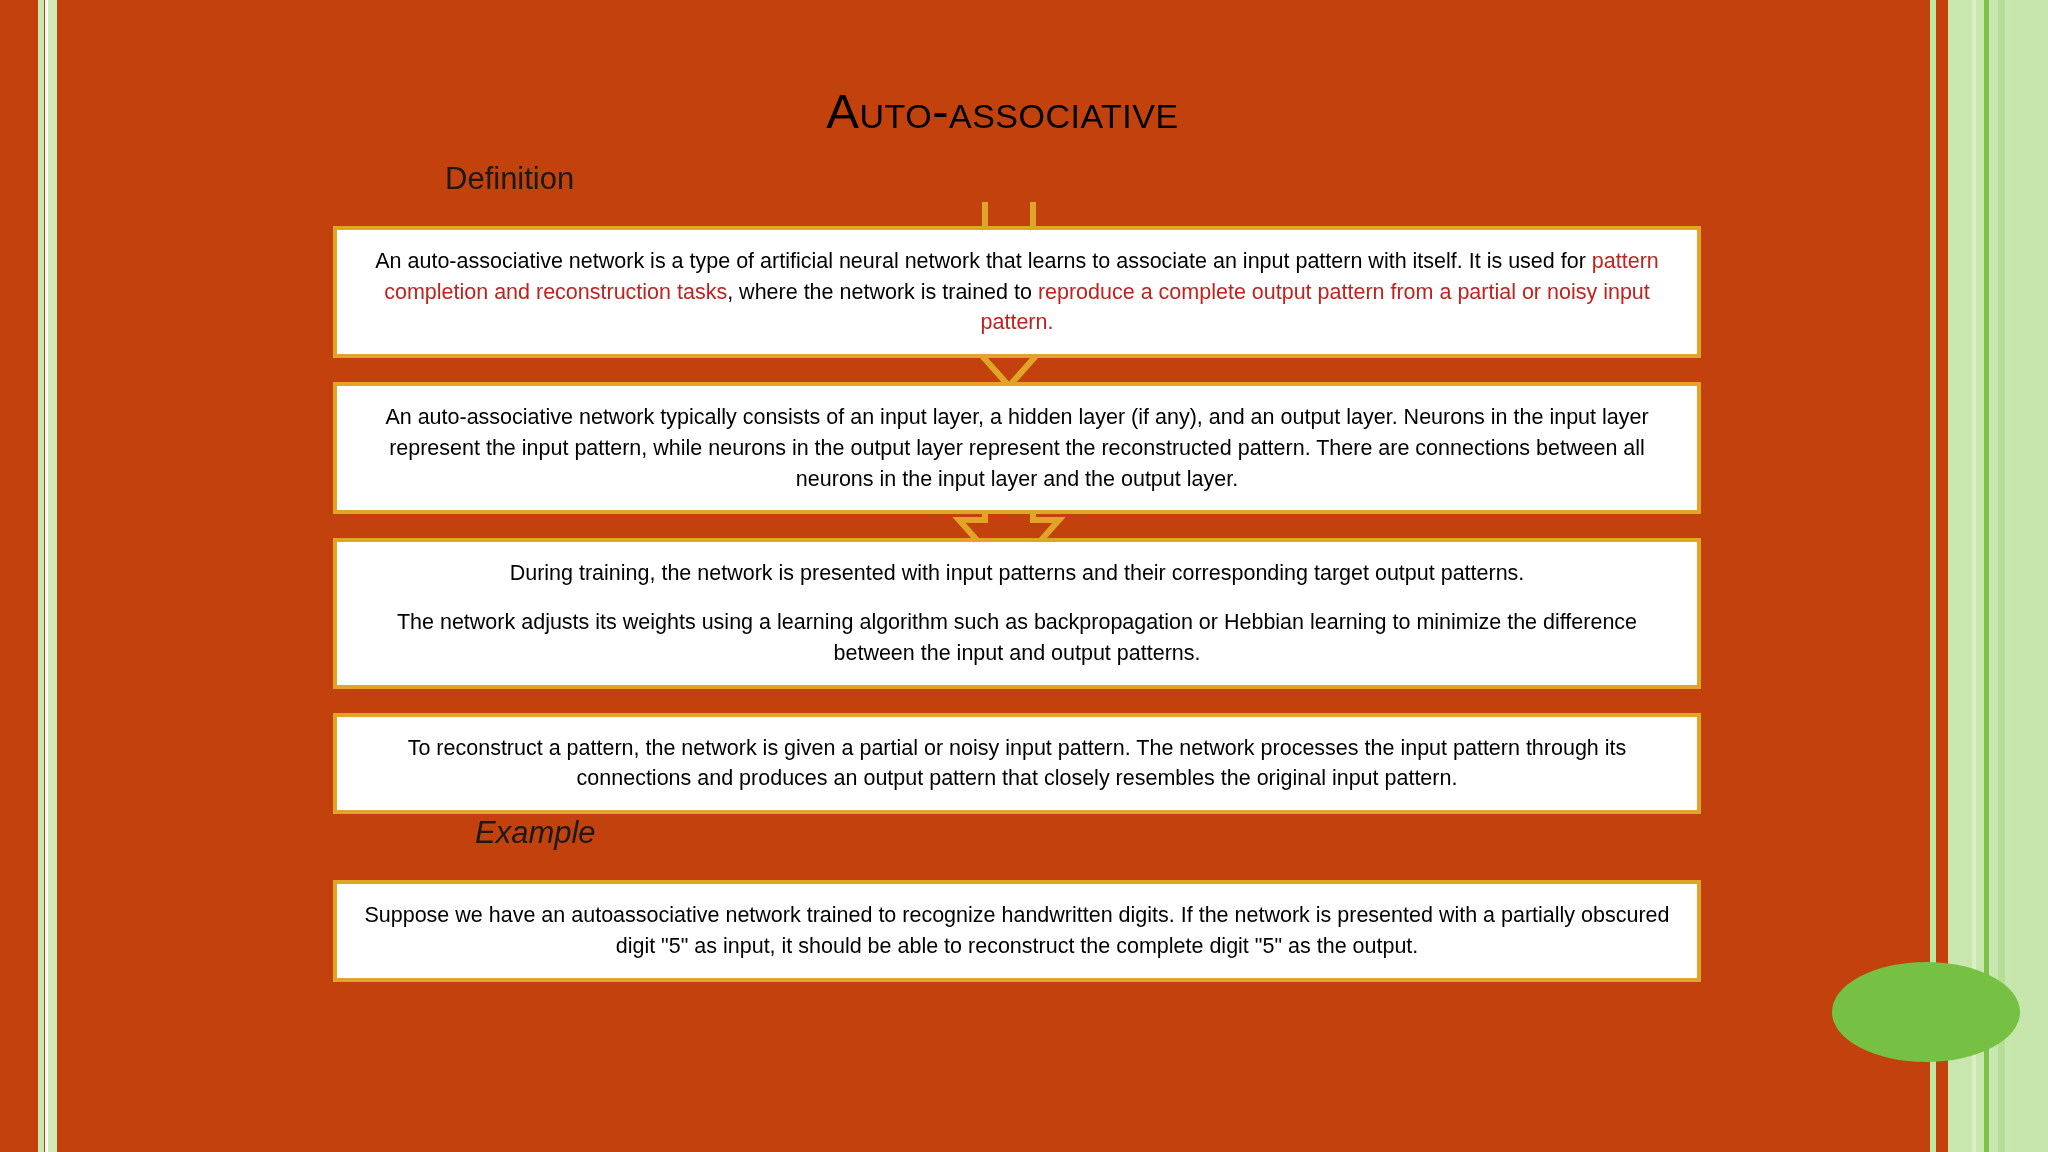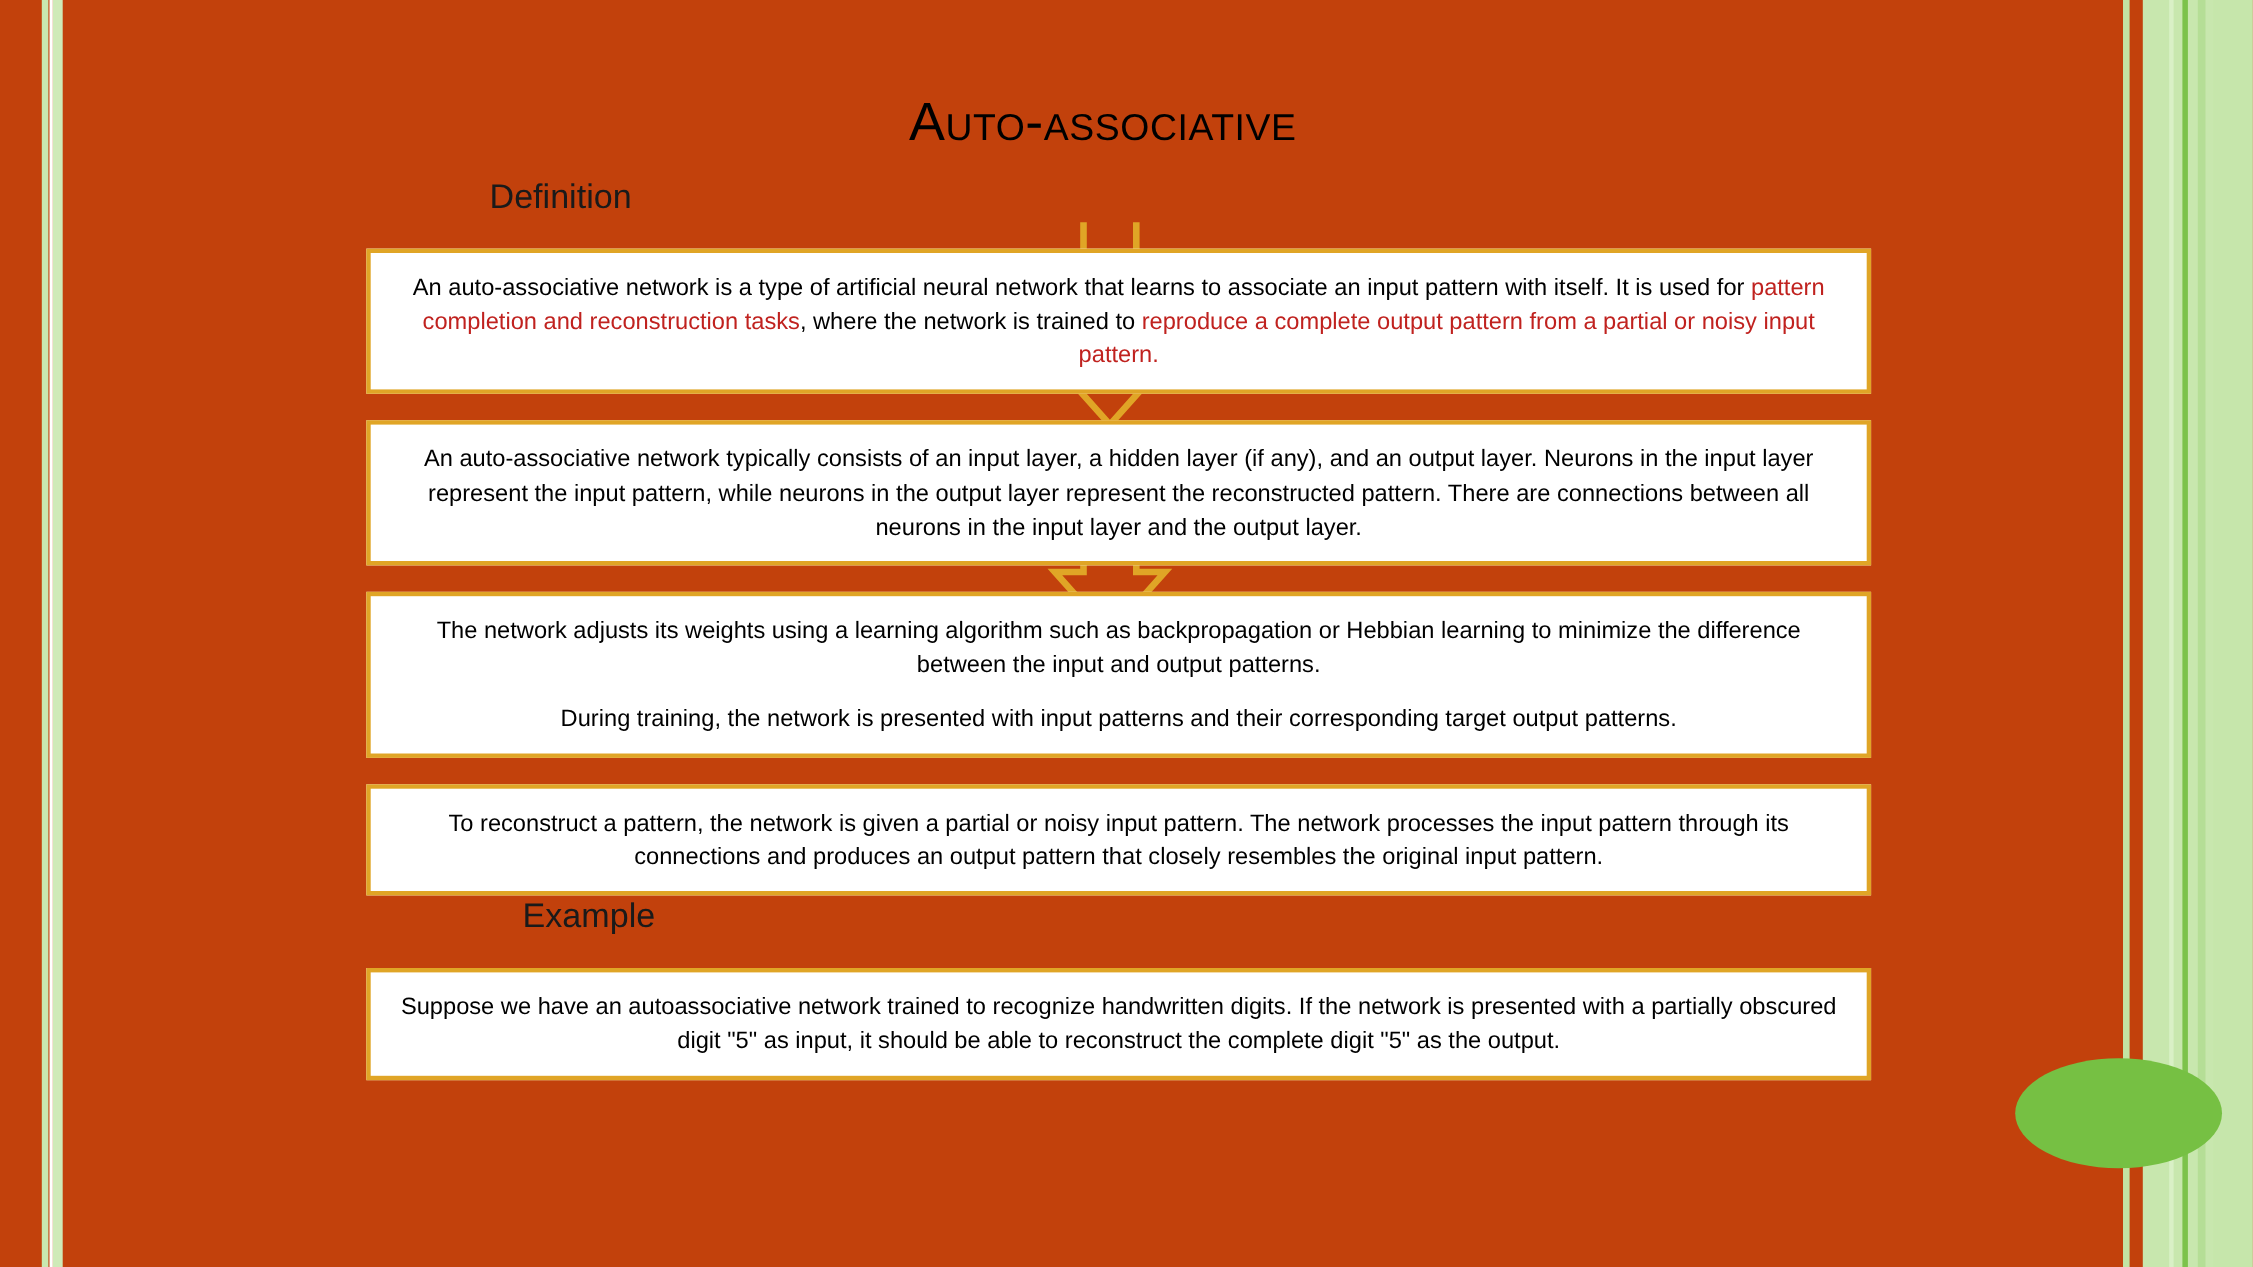--- a/index.html
+++ b/index.html
@@ -115,21 +115,21 @@
     z-index: 1;
     pointer-events: none;
   }
   .arrow-wrap svg { display: block; }
 
   
   .sec-definition .section-label { padding-left: 112px; }
   .sec-architecture .section-label { padding-left: 122px; }
   .sec-training .section-label { padding-left: 126px; }
   .sec-operation .section-label { padding-left: 140px; }
-  .sec-example .section-label { padding-left: 142px; }
+  .sec-example .section-label { padding-left: 142px; font-style: italic; }
 </style>
 </head>
 <body>
 
 <div id="slide">
 
   <div class="left-stripes">
     <div class="s2"></div>
     <div class="s1"></div>
     <div class="s3"></div>
@@ -165,22 +165,22 @@
           <p><span>An auto-associative network typically consists of an input layer, a hidden layer (if any), and an output layer.  Neurons in the input layer represent the input pattern, while neurons in the output layer represent the reconstructed pattern. There are connections between all neurons in the input layer and the output layer.</span></p>
         </div>
       </div>
       <div class="arrow-wrap" style="position: absolute; top: 126px; left: 0px; width: 1385px;">
         <svg width="120" height="104" viewBox="0 0 120 104">
           <path d="M36 2 L36 44 L10 44 L60 100 L110 44 L84 44 L84 2" fill="none" stroke="#e0a526" stroke-width="6" stroke-linejoin="miter" stroke-miterlimit="8"></path>
         </svg>
       </div>
       <div class="section sec-training">
         <div class="section-box">
+          <p><span>During training, the network is presented with input patterns and their corresponding target output patterns.</span></p>
           <p><span>The network adjusts its weights using a learning algorithm such as backpropagation or Hebbian learning to minimize the difference between the input and output patterns.</span></p>
-          <p><span>During training, the network is presented with input patterns and their corresponding target output patterns.</span></p>
         </div>
       </div>
       <div class="arrow-wrap" style="position: absolute; top: 230px; left: 0px; width: 1385px;">
         <svg width="120" height="104" viewBox="0 0 120 104">
           <path d="M36 2 L36 44 L10 44 L60 100 L110 44 L84 44 L84 2" fill="none" stroke="#e0a526" stroke-width="6" stroke-linejoin="miter" stroke-miterlimit="8"></path>
         </svg>
       </div>
       <div class="section sec-operation">
         <div class="section-box">
           <p><span>To reconstruct a pattern, the network is given a partial or noisy input pattern. The network processes the input pattern through its connections and produces an output pattern that closely resembles the original input pattern.</span></p>

